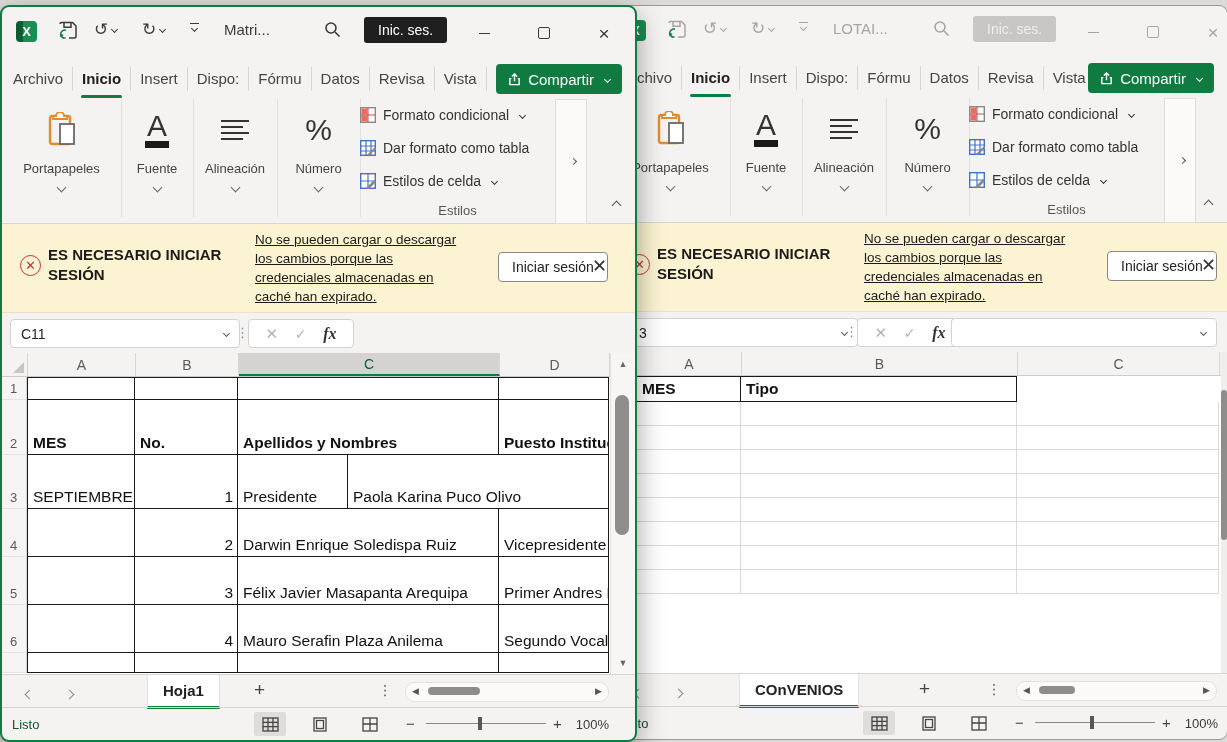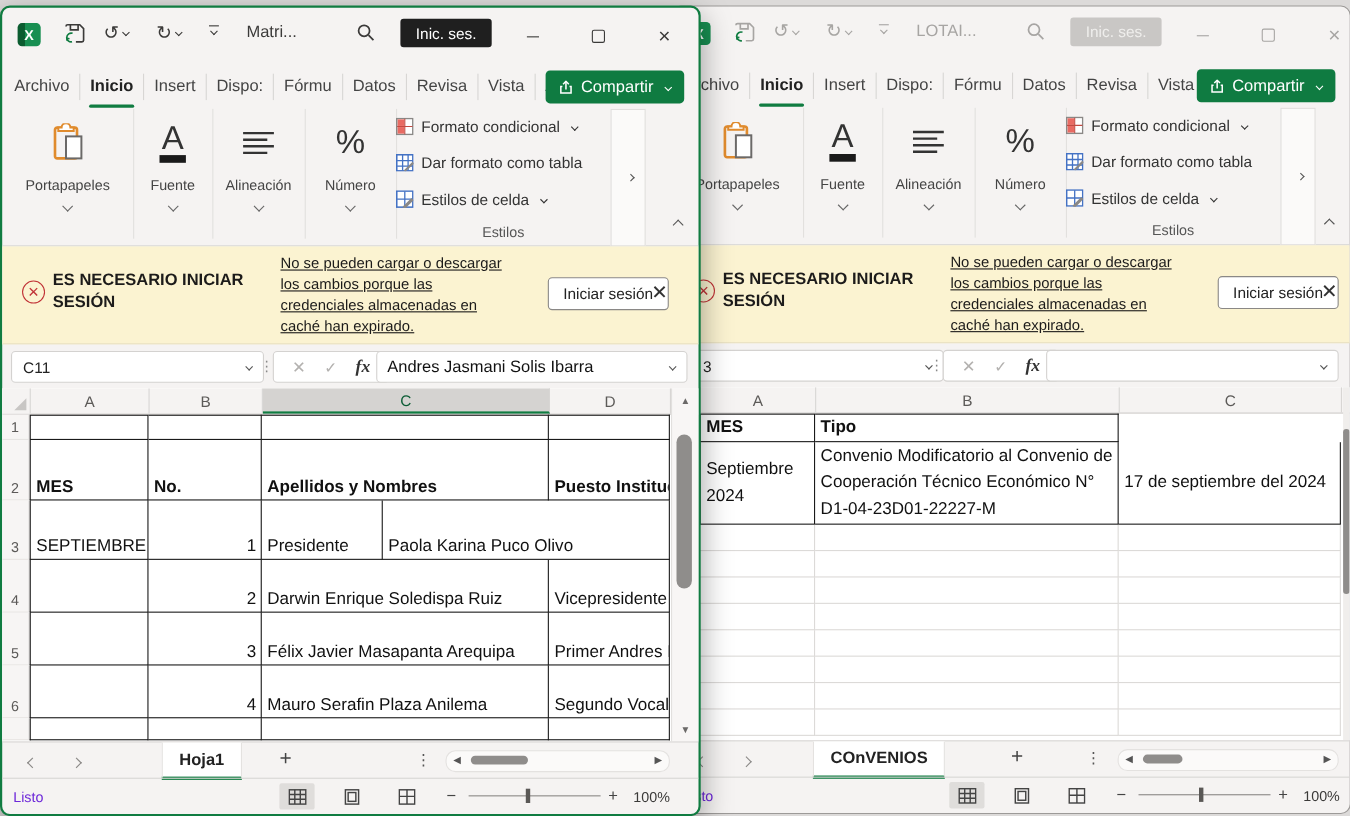--- a/index.html
+++ b/index.html
@@ -129,21 +129,21 @@
     border-bottom:3px solid #107C41;border-left:1px solid #e4e2e0;border-right:1px solid #e4e2e0;
     cursor:pointer;}
   .plus{position:absolute;top:4px;font-size:19px;color:#444;cursor:pointer;}
   .smenu{position:absolute;top:7px;font-size:14px;color:#555;cursor:pointer;}
   .hsb{position:absolute;top:7px;height:18px;background:#fbfaf9;border:1px solid #e4e2e0;
     border-radius:9px;}
   .hsb .tri{position:absolute;top:3px;font-size:9px;color:#555;cursor:pointer;}
   .hsb .thumb{position:absolute;top:4px;height:8px;border-radius:4px;background:#8f8d8b;cursor:grab;}
   
   .statusbar{position:relative;height:32px;flex:none;border-top:1px solid #d8d6d4;}
-  .smode{position:absolute;left:10px;top:9px;font-size:13px;color:#6d28d9;}
+  .smode{position:absolute;left:10px;top:9px;font-size:13px;color:#14532d;}
   .vicon{position:absolute;top:4px;width:32px;height:24px;display:flex;align-items:center;
     justify-content:center;cursor:pointer;border-radius:2px;color:#444;}
   .vicon.active{background:#dfdddb;}
   .zminus,.zplus{position:absolute;top:7px;font-size:15px;color:#444;cursor:pointer;}
   .ztrack{position:absolute;top:15px;width:120px;border-top:1.5px solid #8a8886;cursor:pointer;}
   .zhandle{position:absolute;top:-7px;width:4px;height:13px;background:#5a5856;}
   .zlevel{position:absolute;top:9px;width:42px;text-align:right;font-size:13px;color:#3b3a39;}
   svg{display:block;}
 </style>
 </head>
@@ -315,26 +315,20 @@
       <div class="corner"></div>
       <div class="hcell" style="width:105px">A</div>
       <div class="hcell" style="width:276px">B</div>
       <div class="hcell" style="width:202px">C</div>
     </div>
     <div class="grow tb1" style="height:26px">
       <div class="gut"></div>
       <div class="c b mid first" style="width:105px">MES</div>
       <div class="c b mid" style="width:276px">Tipo</div>
     </div>
-    <div class="grow" style="height:75px">
-      <div class="gut"></div>
-      <div class="c mid wrap first" style="width:105px">Septiembre 2024</div>
-      <div class="c mid wrap" style="width:276px;line-height:24px">Convenio Modificatorio al Convenio de Cooperación Técnico Económico N° D1-04-23D01-22227-M</div>
-      <div class="c mid" style="width:202px">17 de septiembre del 2024</div>
-    </div>
     <div class="grow" style="height:24px">
         <div class="gut"></div>
         <div class="c e" style="width:105px"></div>
         <div class="c e" style="width:276px"></div>
         <div class="c e" style="width:202px"></div>
       </div>
     <div class="grow" style="height:24px">
         <div class="gut"></div>
         <div class="c e" style="width:105px"></div>
         <div class="c e" style="width:276px"></div>
@@ -571,24 +565,20 @@
     <div class="box namebox">
       <span>C11</span>
         <span class="chv s"></span>
     </div>
     <div class="dots">⋮</div>
     <div class="box fxbox">
       <span class="fxx">✕</span>
       <span class="fxok">✓</span>
       <span class="fxit">fx</span>
     </div>
-    <div class="box ffield">
-      <span>Andres Jasmani Solis Ibarra</span>
-        <span class="chv s"></span>
-    </div>
   </div>
 
   <div class="gridwrap">
     <div class="hrow" style="padding-right:24px">
       <div class="corner"></div>
       <div class="hcell" style="width:108px">A</div>
       <div class="hcell" style="width:103px">B</div>
       <div class="hcell sel" style="width:261px">C</div>
       <div class="hcell" style="width:110px">D</div>
     </div>

